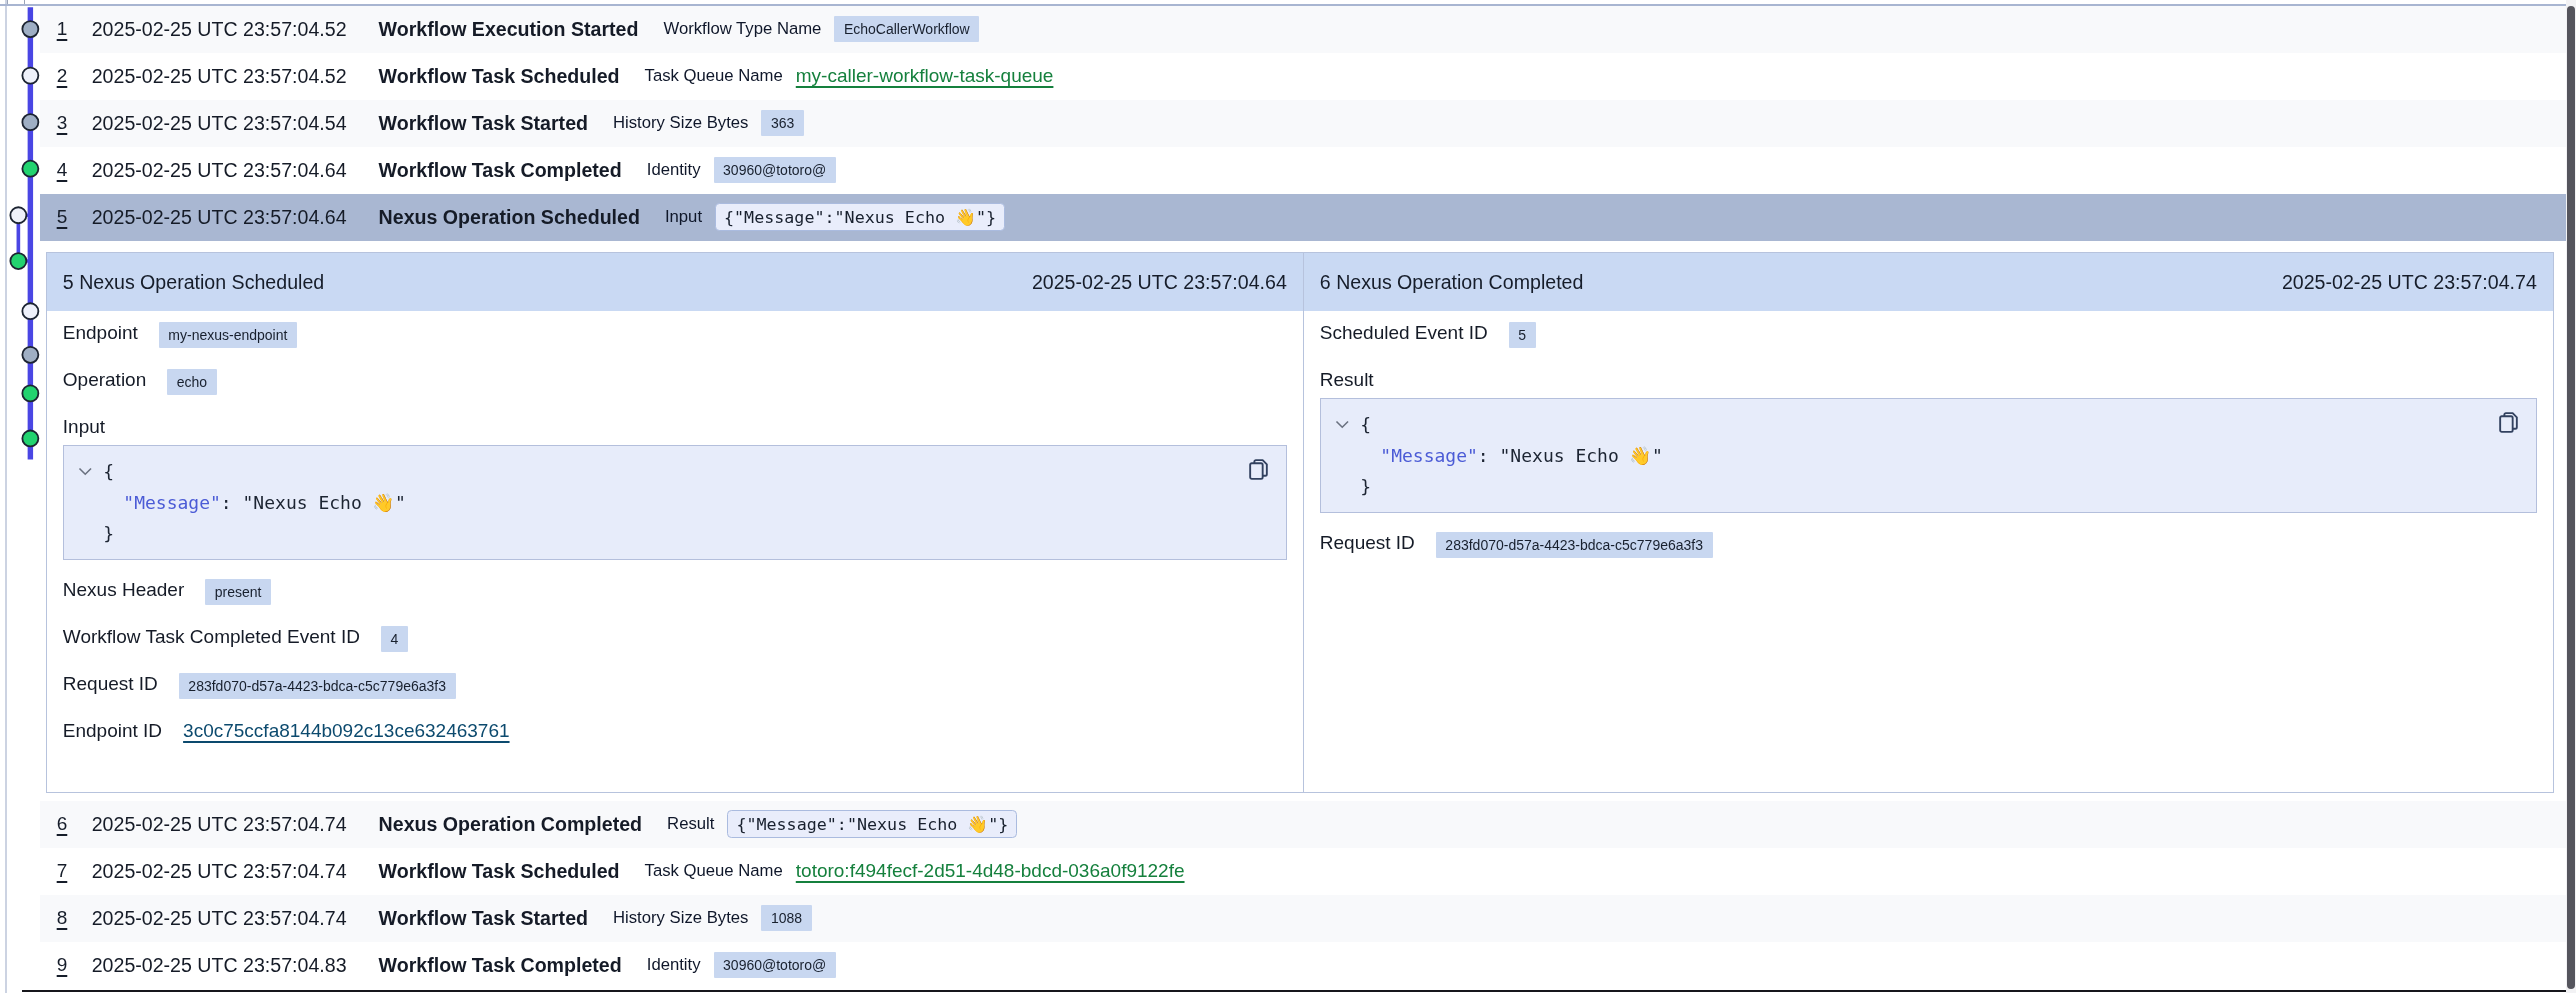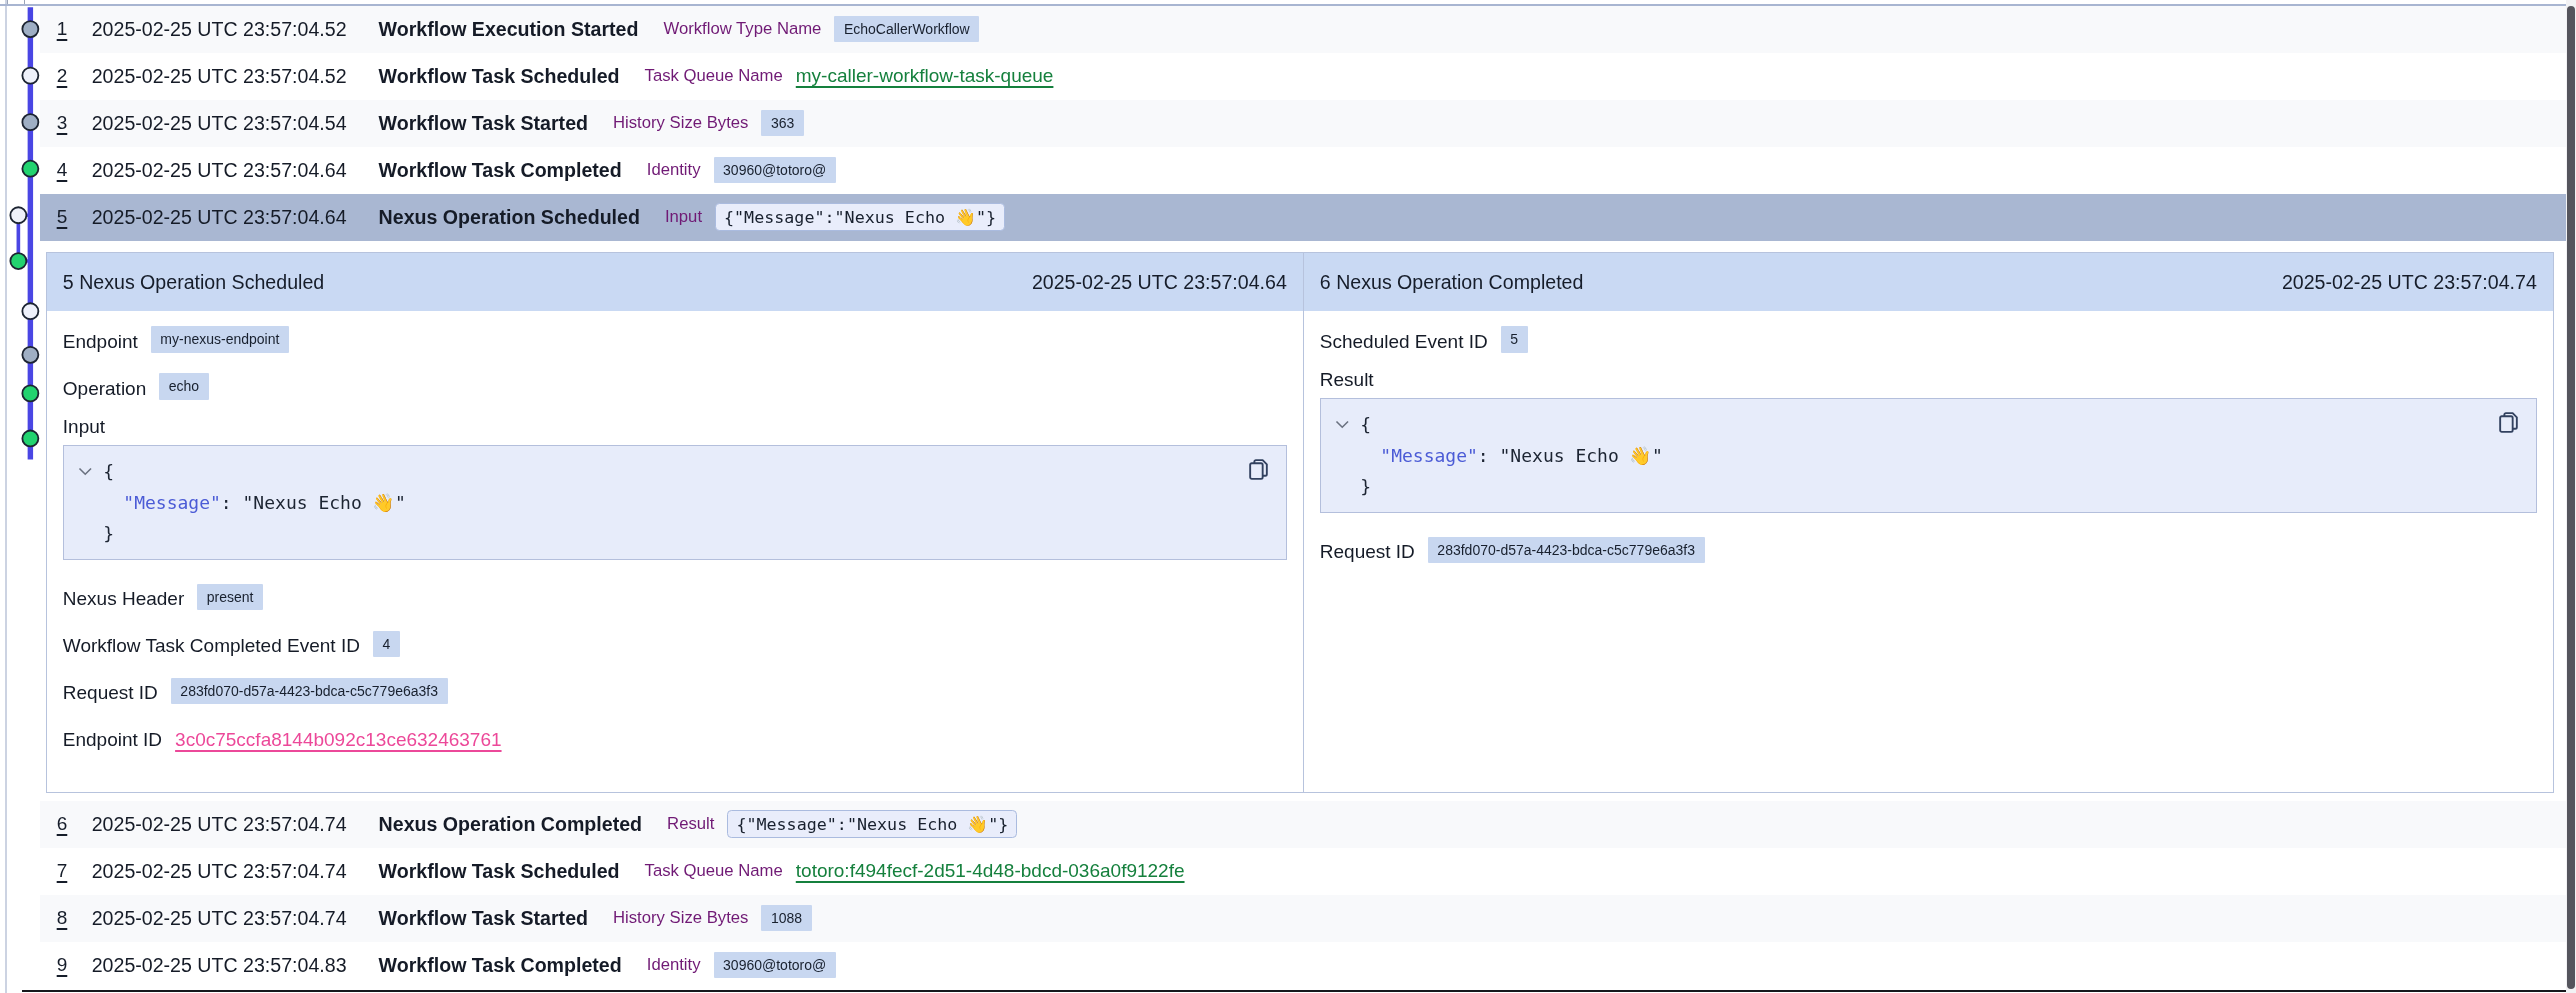--- a/index.html
+++ b/index.html
@@ -20,41 +20,41 @@
   
   .content{position:absolute;left:40px;top:5.8px;width:2527px;}
   .erow{height:47px;display:flex;align-items:center;padding-left:16.7px;box-sizing:border-box;width:100%;}
   .erow.stripe{background:#f8f9fb;}
   .erow.plain{background:#ffffff;}
   .erow.selected{background:#a9b7d2;}
   .num{width:19px;margin-right:16px;font-size:19px;color:#161d2a;text-decoration:underline;
     text-underline-offset:3.6px;text-decoration-thickness:1.5px;cursor:pointer;flex:none;}
   .time{font-size:19.6px;margin-right:32px;white-space:nowrap;flex:none;}
   .name{font-size:19.6px;font-weight:700;margin-right:25px;white-space:nowrap;flex:none;}
-  .dlabel{font-size:16.7px;margin-right:13px;white-space:nowrap;flex:none;color:#701a75;}
+  .dlabel{font-size:16.7px;margin-right:13px;white-space:nowrap;flex:none;color:#0f172a;}
   .chip{display:inline-block;background:#c8d7f0;border-radius:1px;padding:5.1px 9.5px;
     font-size:14px;color:#18202e;white-space:nowrap;}
   .jsonchip{display:inline-block;background:#e9edfb;border:1.5px solid #aabbdf;border-radius:4.4px;
     padding:2.9px 8px;font-family:"DejaVu Sans Mono",monospace;font-size:16.7px;color:#18202e;white-space:nowrap;}
   .rowlink{font-size:19px;color:#15803d;text-decoration:underline;text-underline-offset:4.4px;
     text-decoration-thickness:1.5px;cursor:pointer;white-space:nowrap;}
 
   
   .expanded{margin:11.6px 0 7.3px 5.8px;width:2508px;height:541px;box-sizing:border-box;
     border:1.5px solid #b7c3dd;background:#ffffff;display:flex;}
   .panel{box-sizing:border-box;height:100%;}
   .panel.left{width:1256px;flex:none;}
   .panel.right{flex:1;border-left:1.5px solid #b7c3dd;}
   .phead{height:58px;background:#c9d9f3;display:flex;align-items:center;justify-content:space-between;
     padding:0 16px;font-size:19.6px;color:#161d2a;}
   .pbody{padding:10.2px 16px 0 16px;}
-  .frow{display:flex;align-items:flex-end;height:31px;margin-bottom:16px;}
+  .frow{display:flex;align-items:flex-start;height:31px;margin-bottom:16px;gap:8px;}
   .flabel{font-size:19px;margin-right:13px;white-space:nowrap;}
   .seclabel{font-size:19px;margin:11.6px 0 7.3px 0;}
-  .plink{font-size:19px;color:#ec4899;text-decoration:underline;text-underline-offset:4.4px;
+  .plink{font-size:19px;color:#0c4a6e;text-decoration:underline;text-underline-offset:4.4px;
     text-decoration-thickness:1.5px;cursor:pointer;}
 
   
   .codeblock{position:relative;background:#e7ecfa;border:1.5px solid #b4bfdc;box-sizing:border-box;
     padding:10.2px 14.5px;font-family:"DejaVu Sans Mono",monospace;font-size:18px;color:#1c2432;}
   .cl{line-height:31px;white-space:pre;display:flex;align-items:center;}
   .chev{display:inline-flex;width:25px;flex:none;align-items:center;}
   .cl.l2{padding-left:45px;}
   .cl.l3{padding-left:25px;}
   .jkey{color:#4b5bd6;}

